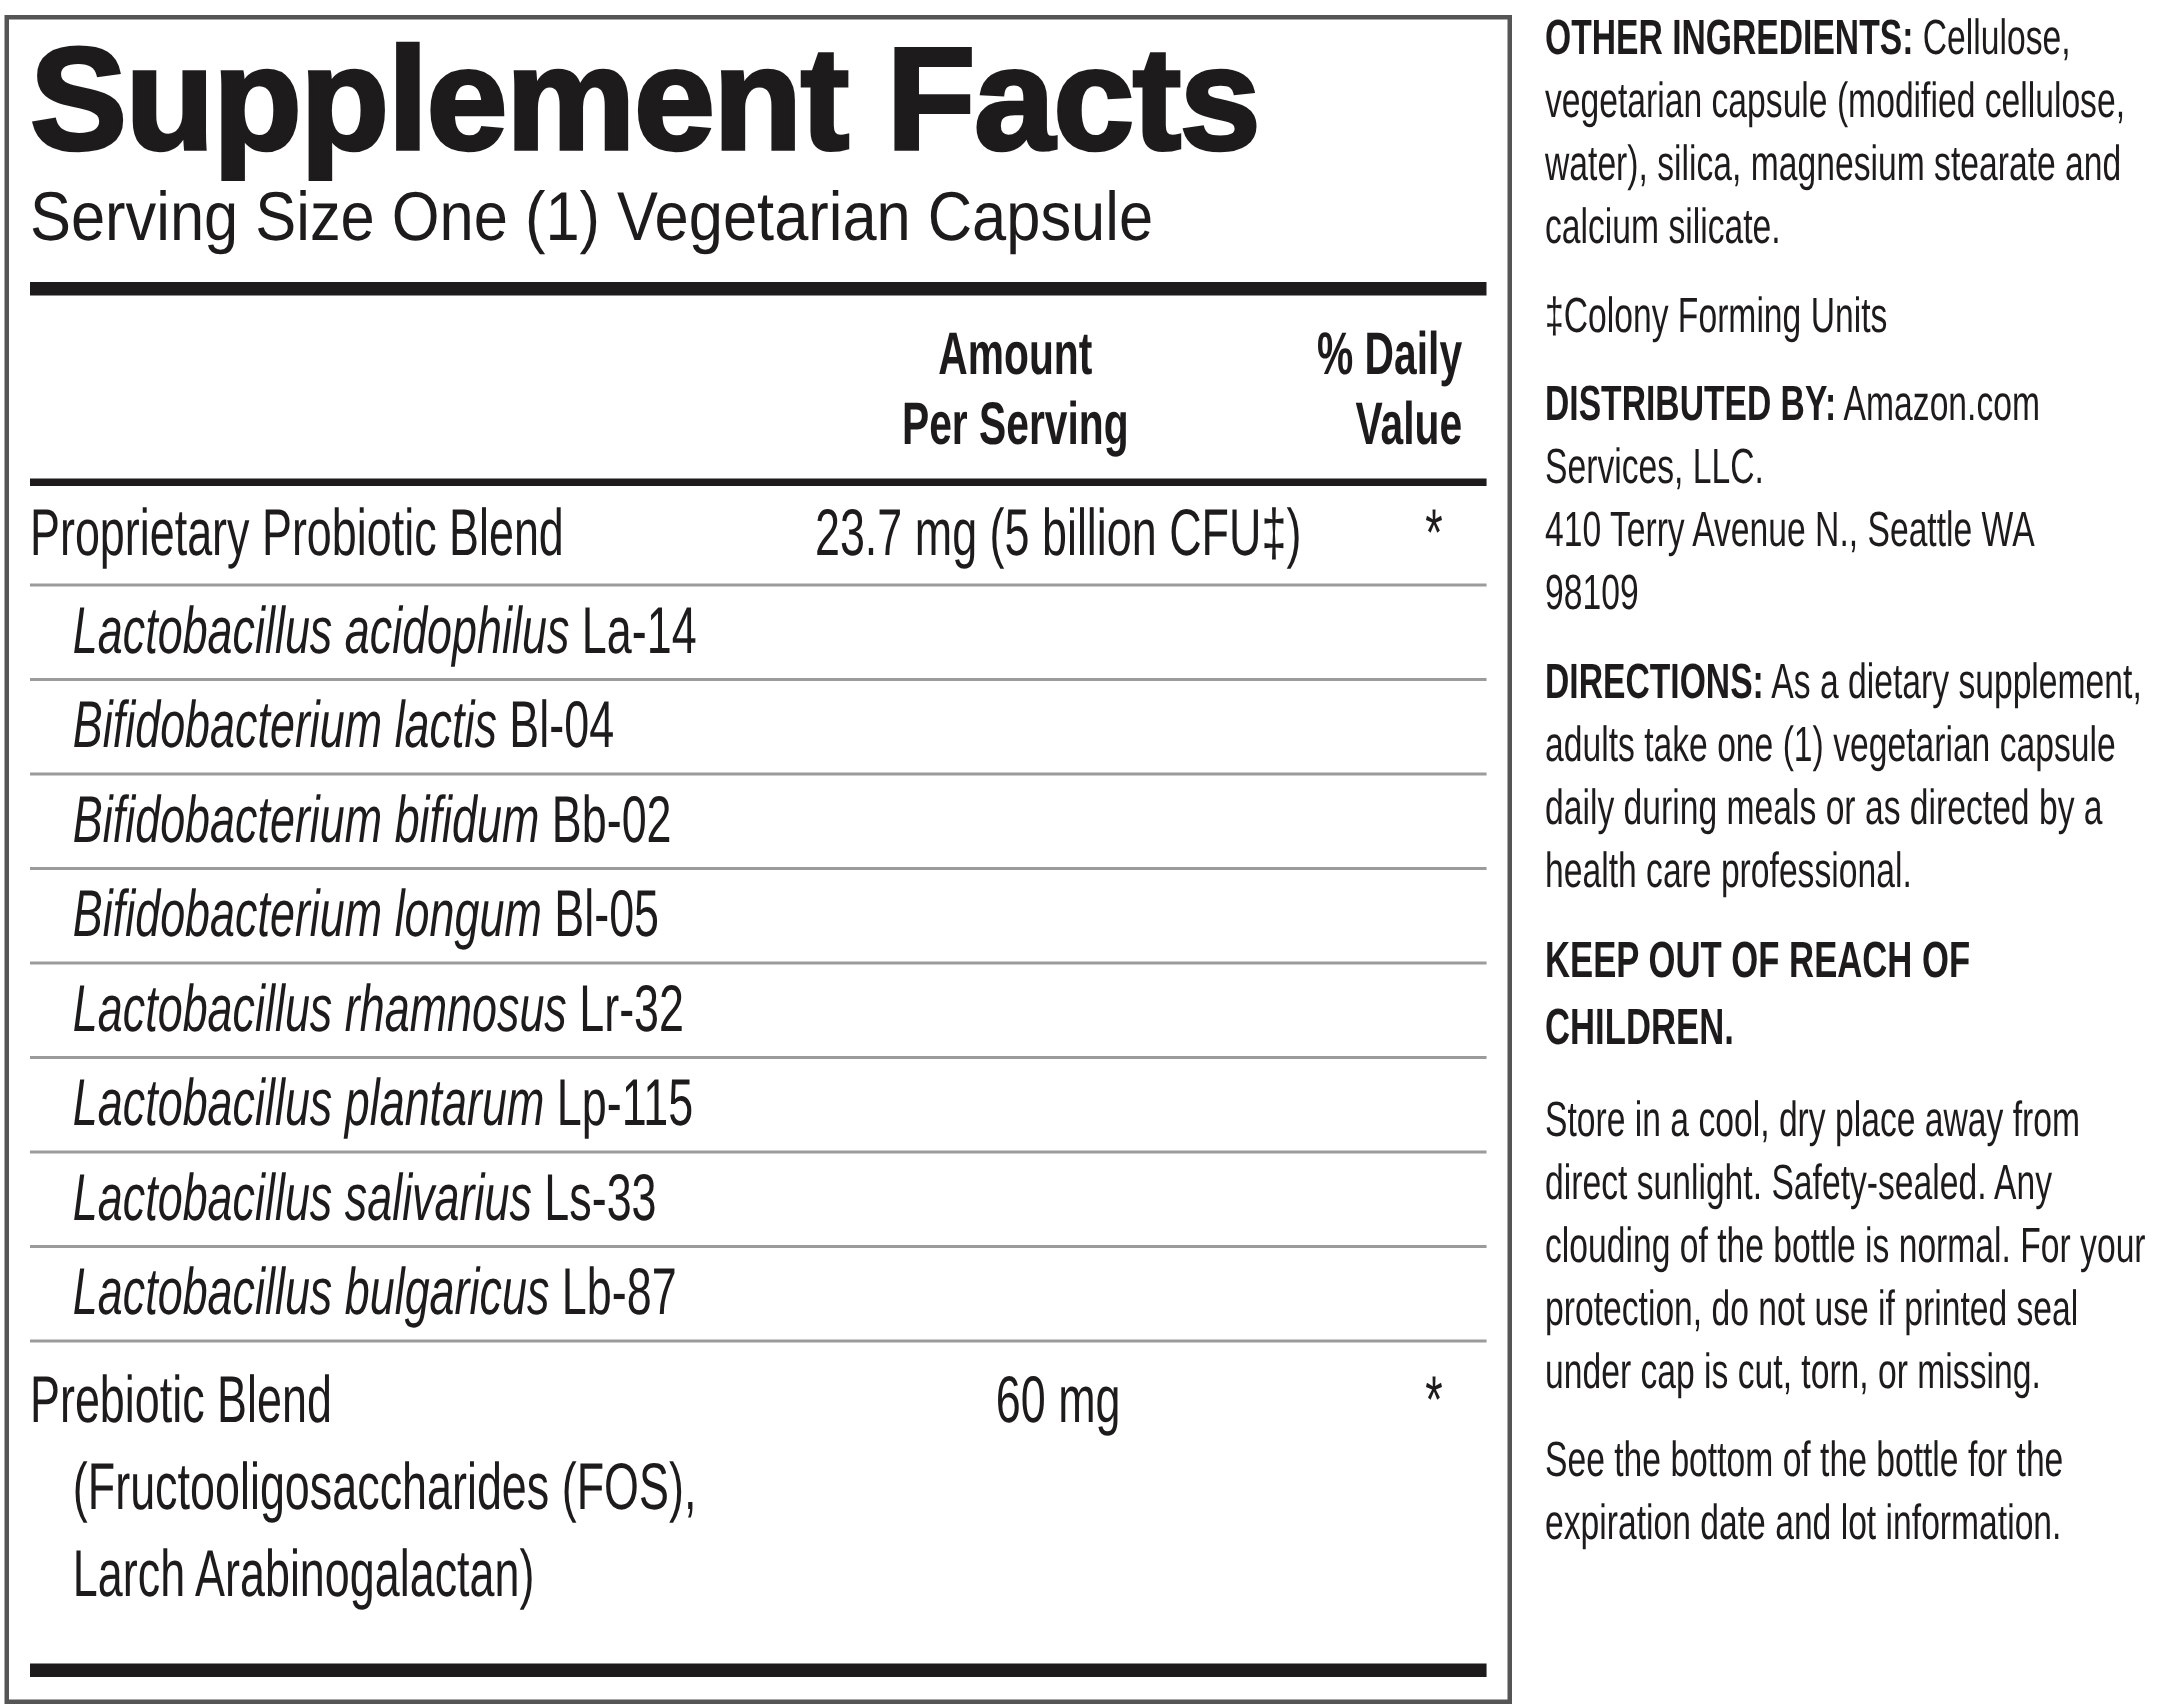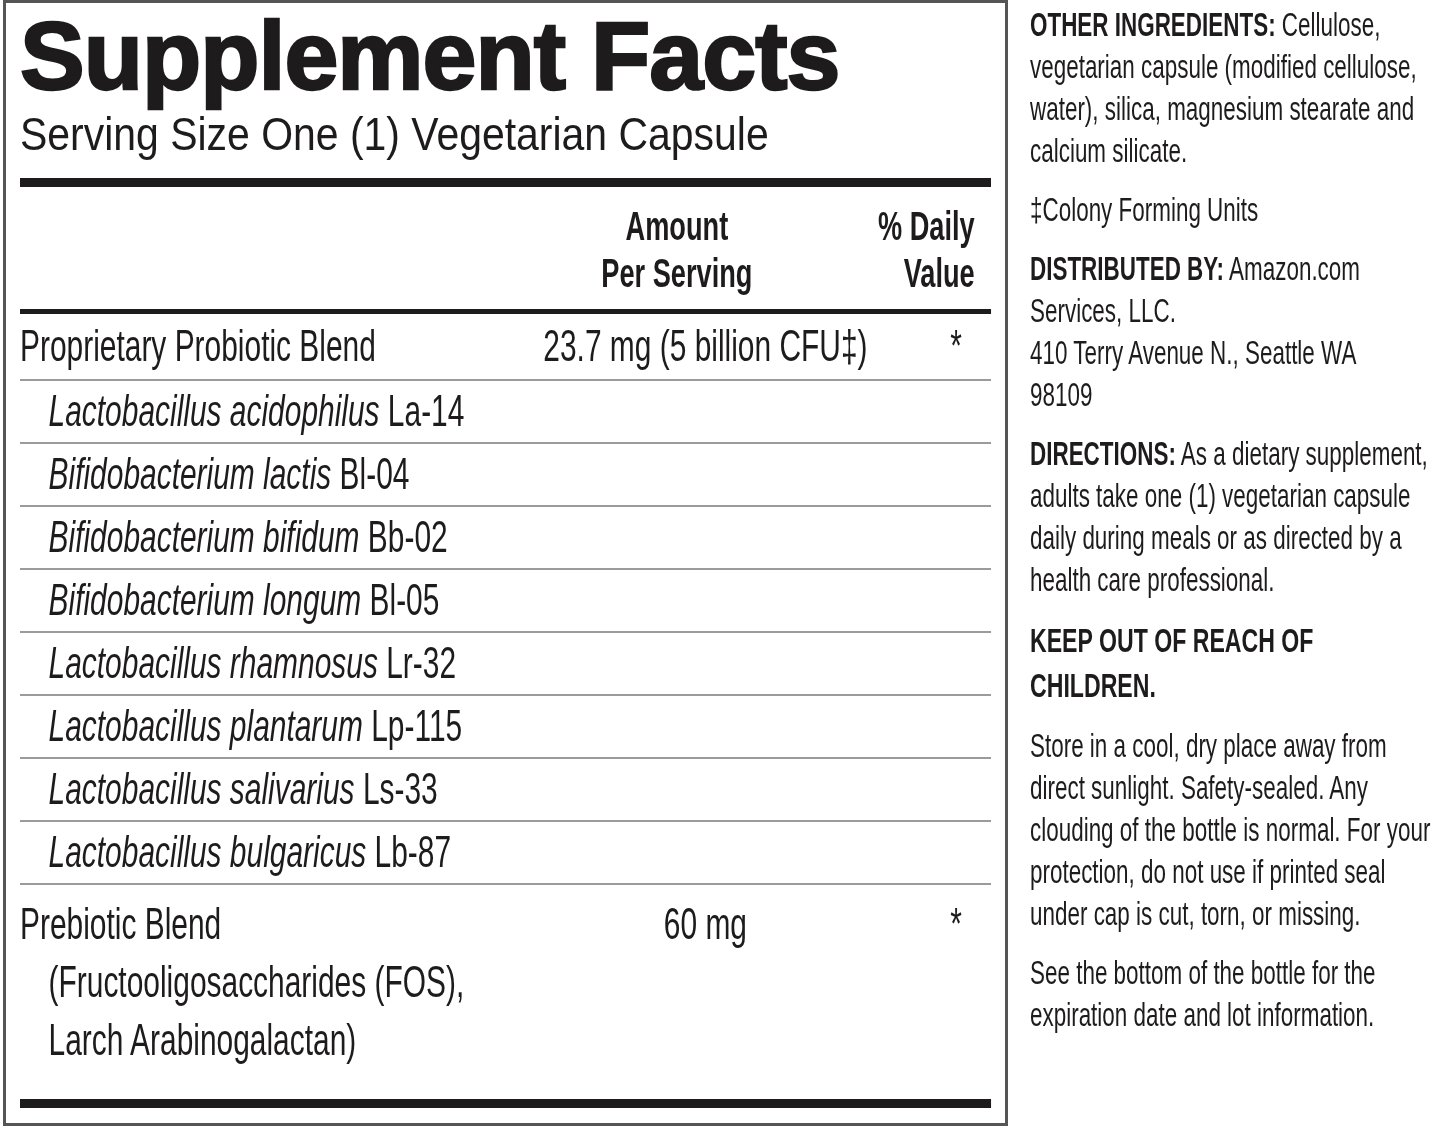--- a/index.html
+++ b/index.html
@@ -4,21 +4,21 @@
 <style>
   html,body{margin:0;padding:0;background:#ffffff;}
   body{
     width:1445px;height:1136px;position:relative;overflow:hidden;
     font-family:"Liberation Sans",sans-serif;color:#1d1b1c;
     -webkit-font-smoothing:antialiased;
   }
 
   
   .panel{
-    position:absolute;left:3px;top:0;width:1005px;height:1126px;
+    position:absolute;left:3px;top:10px;width:1005px;height:1126px;
     border:3px solid #555;box-sizing:border-box;
     padding:0 14px;overflow:hidden;background:#fff;
   }
   .sf-title{
     margin-top:4px;
     font-size:97px;font-weight:bold;letter-spacing:-1px;line-height:1.02;
     -webkit-text-stroke:2.4px #1d1b1c;white-space:nowrap;
   }
   .serving-wrap{
     width:1090px;transform:scaleX(0.89);transform-origin:top left;

